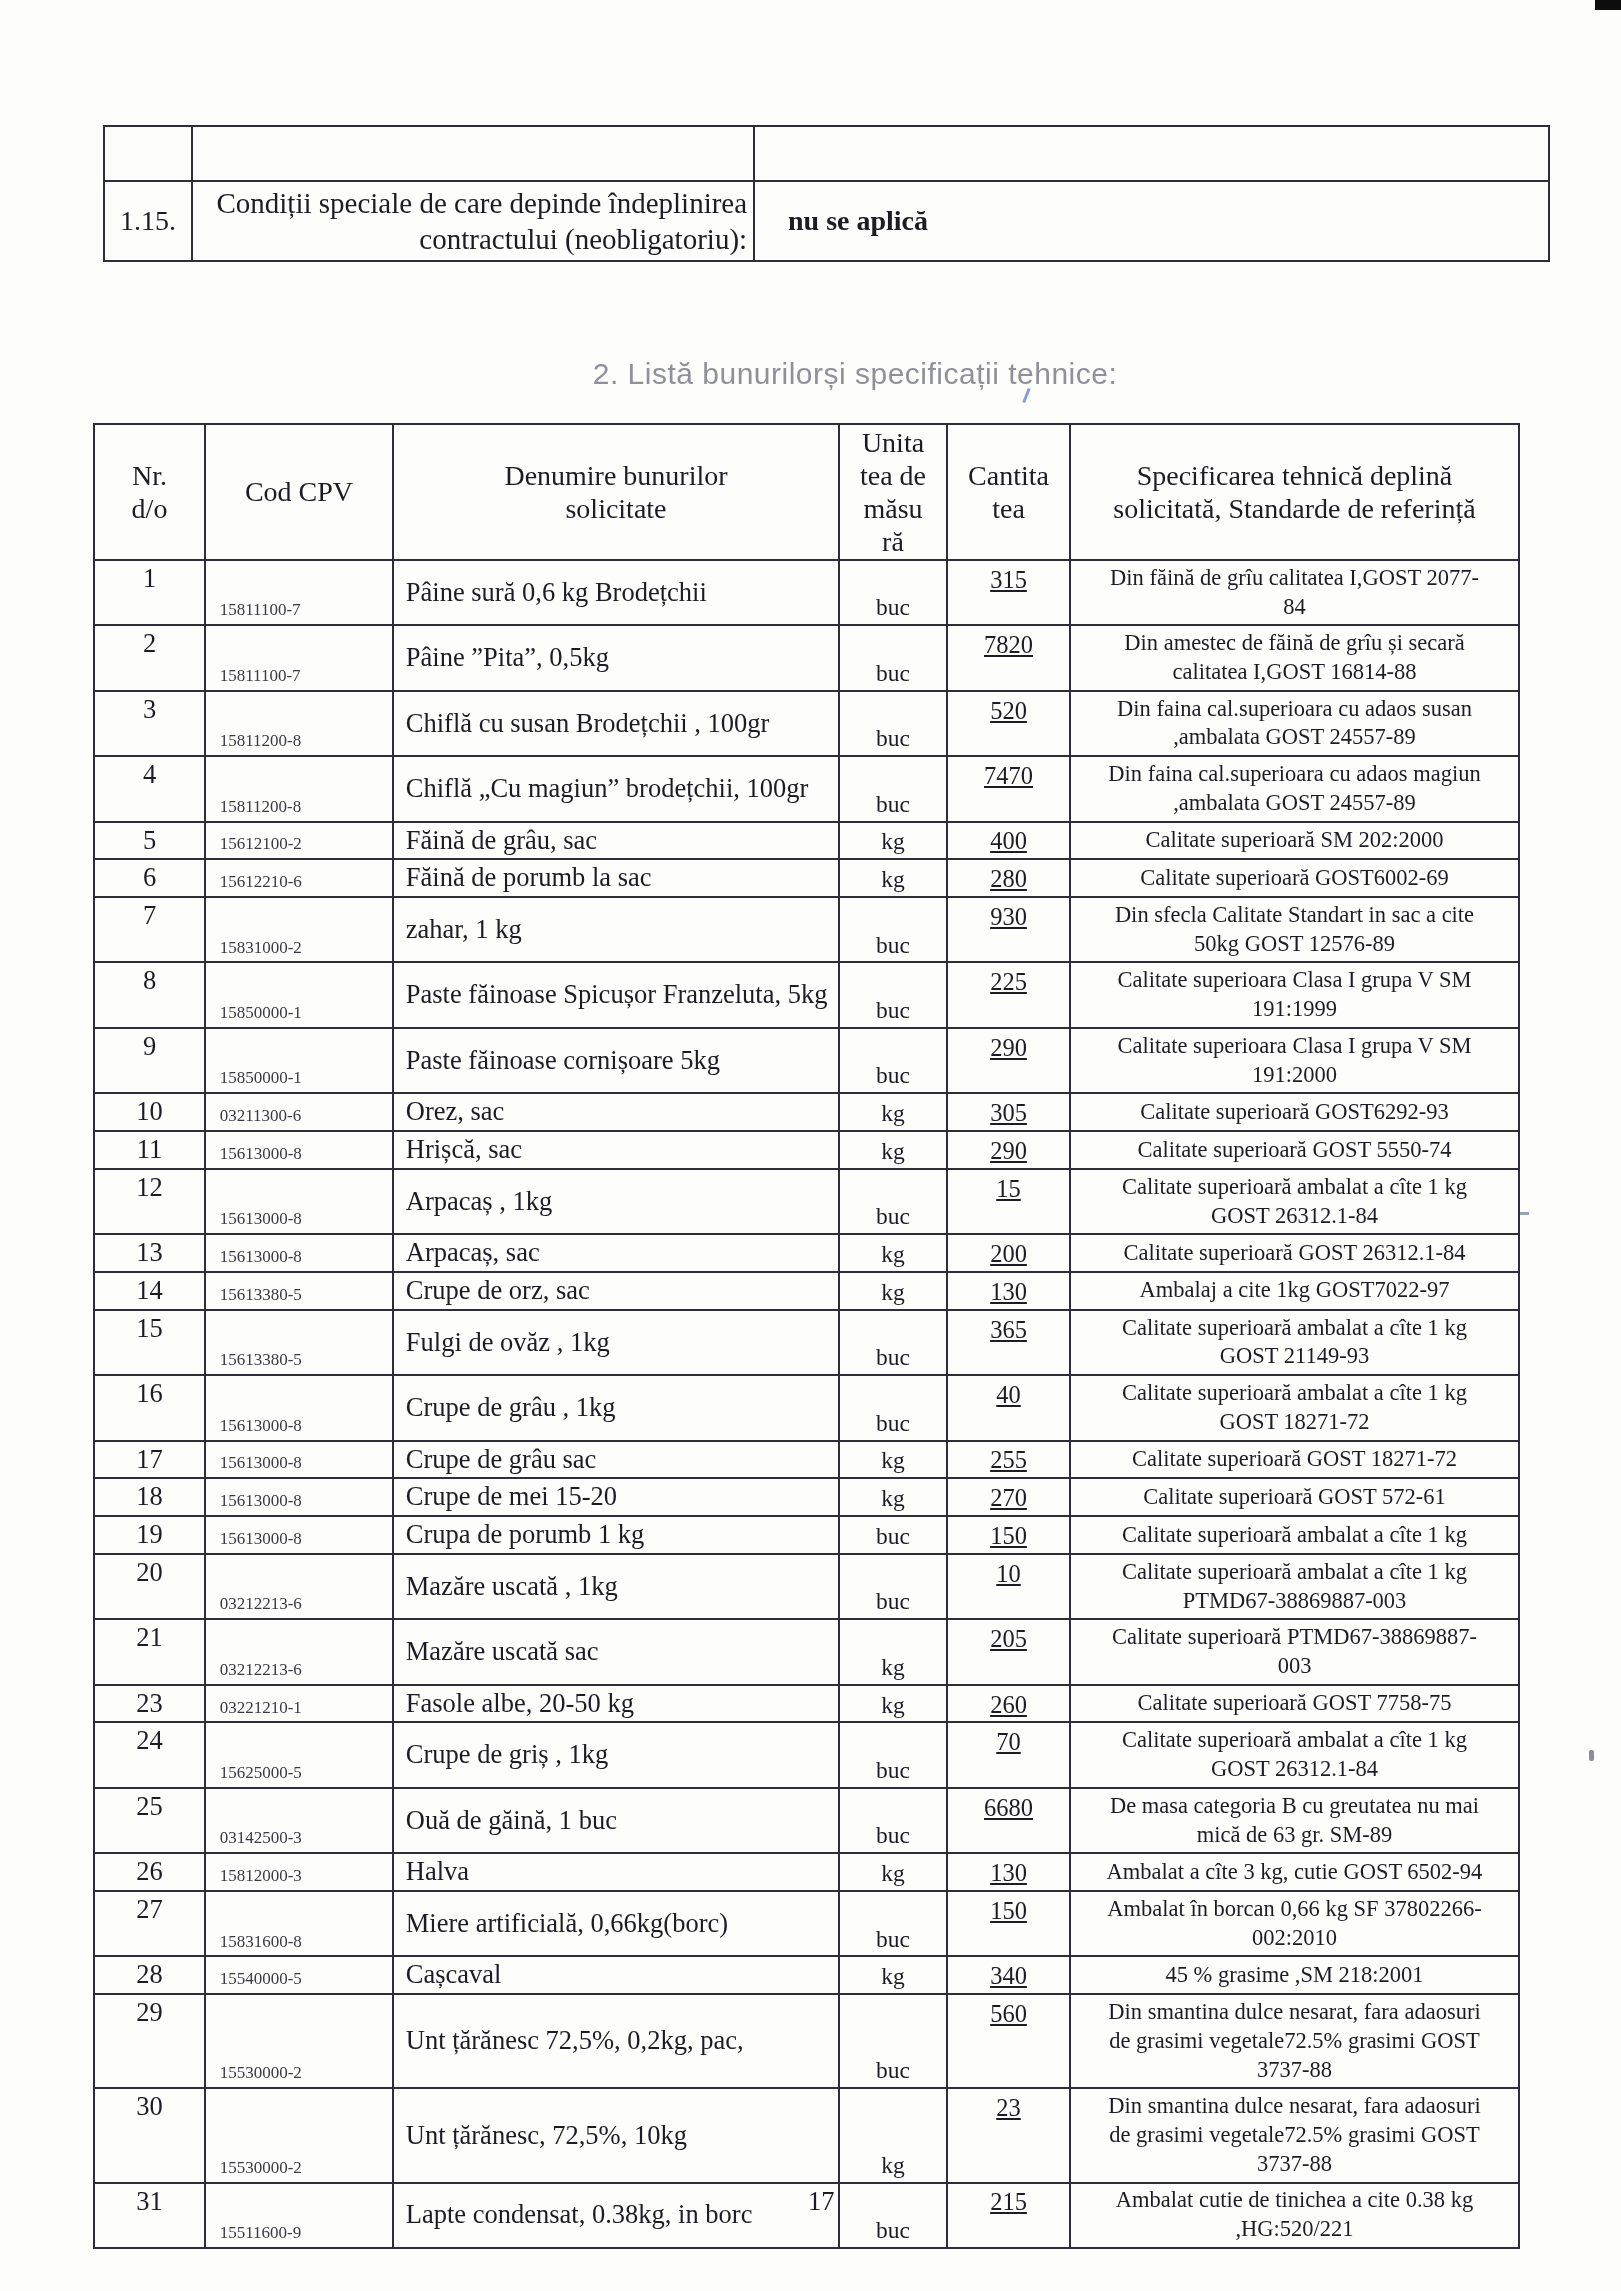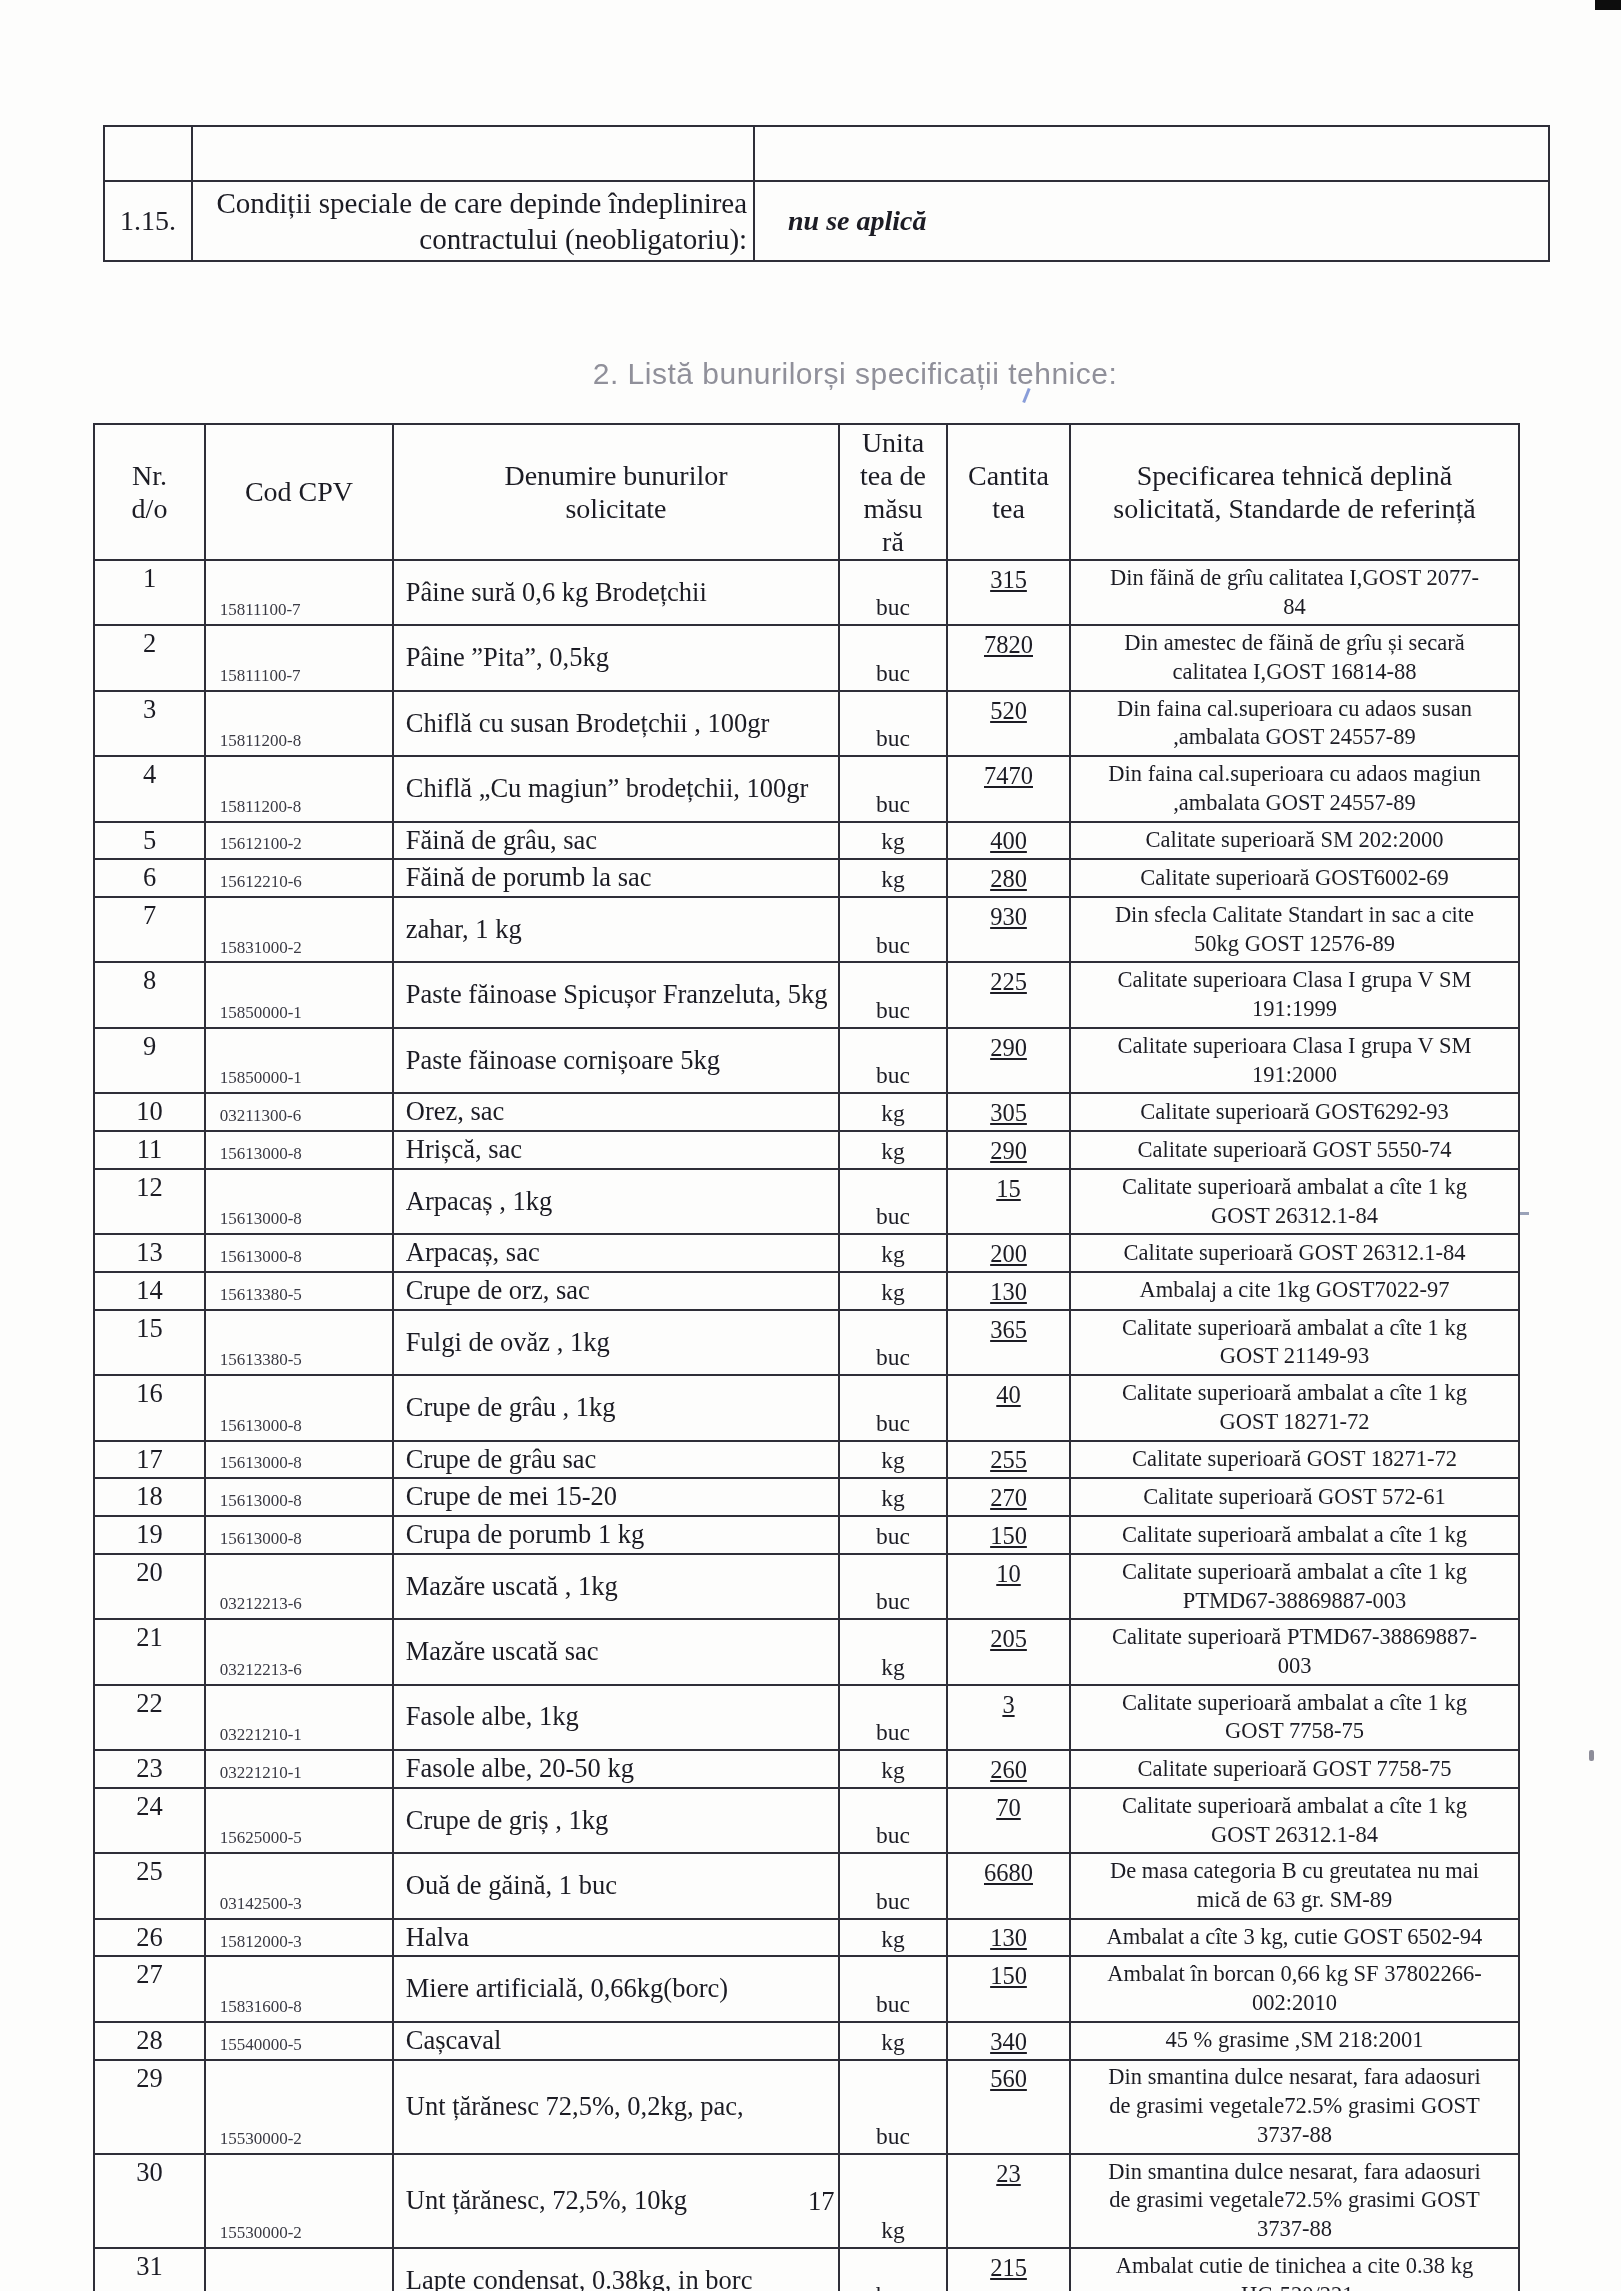--- a/index.html
+++ b/index.html
@@ -17,21 +17,21 @@
   .speck-1{position:absolute;left:1518px;top:1212px;width:10.8px;height:2.9px;background:#9aa2b8;}
   .speck-2{position:absolute;left:1589px;top:1750px;width:4.9px;height:10.8px;background:#8d8d99;border-radius:2px;}
 
   
   .cond-table{border-collapse:collapse;position:absolute;left:103px;top:125px;}
   .cond-table td{border:2px solid #2e2e38;box-sizing:border-box;}
   .cond-empty td{height:55px;}
   .cond-main td{height:80px;}
   .cond-num{width:88px;text-align:center;font-size:28px;border-radius:12px;}
   .cond-label{width:562px;font-size:29px;line-height:1.25;padding:2px 5.9px 2px 21.6px;text-align:right;}
-  .cond-value{width:795px;font-size:28px;font-weight:bold;font-style:italic;padding-left:33px;}
+  .cond-value{width:795px;font-size:28px;font-weight:bold;padding-left:33px;}
 
   
   .heading{
     position:absolute;top:357px;left:16px;width:1621px;box-sizing:border-box;
     text-align:center;padding-left:57px;
     font-family:"Liberation Sans","DejaVu Sans",sans-serif;
     font-size:30px;color:#90909a;letter-spacing:0.5px;
   }
 
   
@@ -269,28 +269,20 @@
       </tr>
       <tr>
         <td class="cell-nr">21</td>
         <td class="cell-cod">03212213-6</td>
         <td class="cell-name">Mazăre uscată sac</td>
         <td class="cell-unit">kg</td>
         <td class="cell-qty">205</td>
         <td class="cell-spec">Calitate superioară  PTMD67-38869887-003</td>
       </tr>
       <tr>
-        <td class="cell-nr">22</td>
-        <td class="cell-cod">03221210-1</td>
-        <td class="cell-name">Fasole albe, 1kg</td>
-        <td class="cell-unit">buc</td>
-        <td class="cell-qty">3</td>
-        <td class="cell-spec">Calitate superioară ambalat a cîte 1 kg GOST 7758-75</td>
-      </tr>
-      <tr>
         <td class="cell-nr">23</td>
         <td class="cell-cod">03221210-1</td>
         <td class="cell-name">Fasole albe, 20-50 kg</td>
         <td class="cell-unit">kg</td>
         <td class="cell-qty">260</td>
         <td class="cell-spec">Calitate superioară  GOST 7758-75</td>
       </tr>
       <tr>
         <td class="cell-nr">24</td>
         <td class="cell-cod">15625000-5</td>

